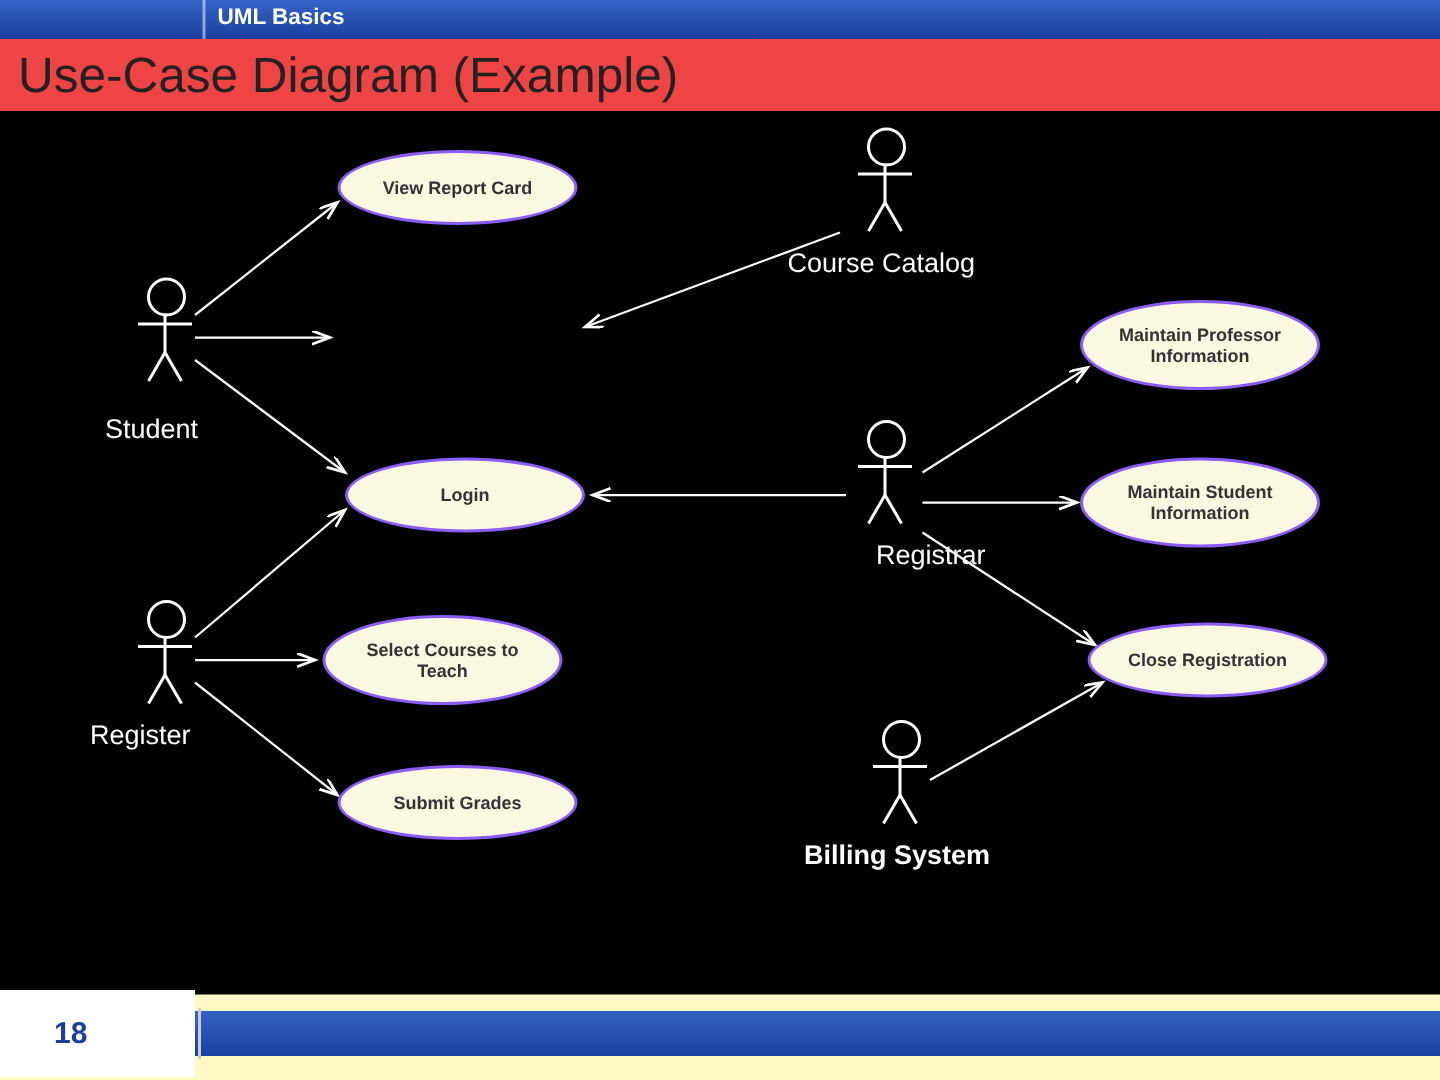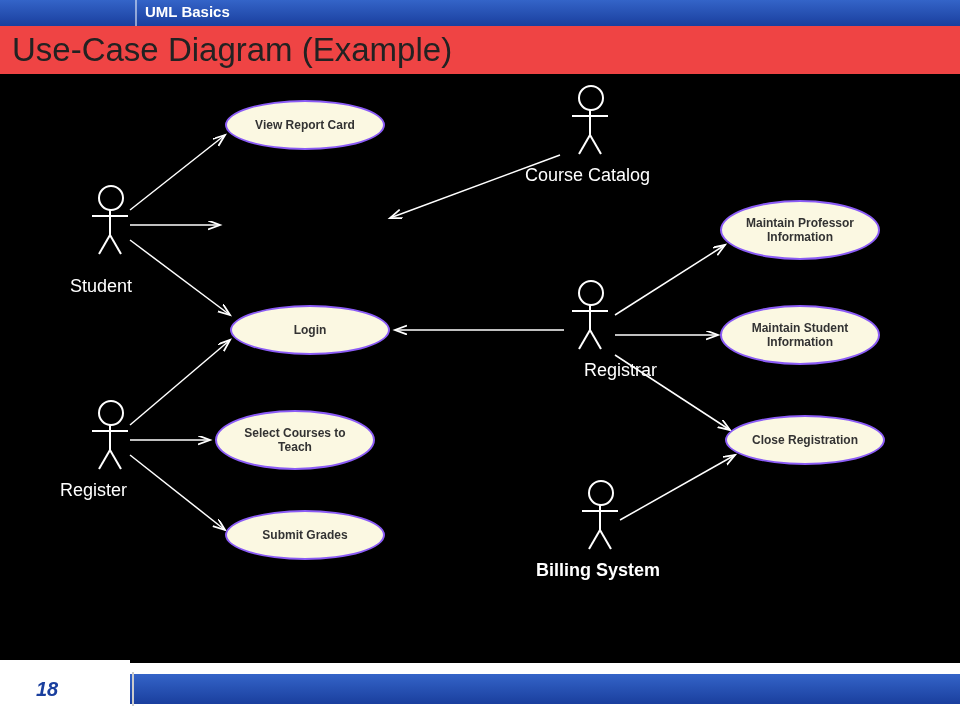--- a/index.html
+++ b/index.html
@@ -133,22 +133,21 @@
     width: 960px;
     height: 580px;
     pointer-events: none;
   }
   .footer {
     position: absolute;
     left: 0;
     bottom: 0;
     width: 100%;
     height: 60px;
-    background: #ffffff;
-    font-style: italic;
+    background: #fef9c3;
   }
   .footer .blue-strip {
     position: absolute;
     left: 0;
     top: 14px;
     width: 100%;
     height: 30px;
     background: linear-gradient(#3464c8, #1a3f9e);
   }
   .footer .left-box {

